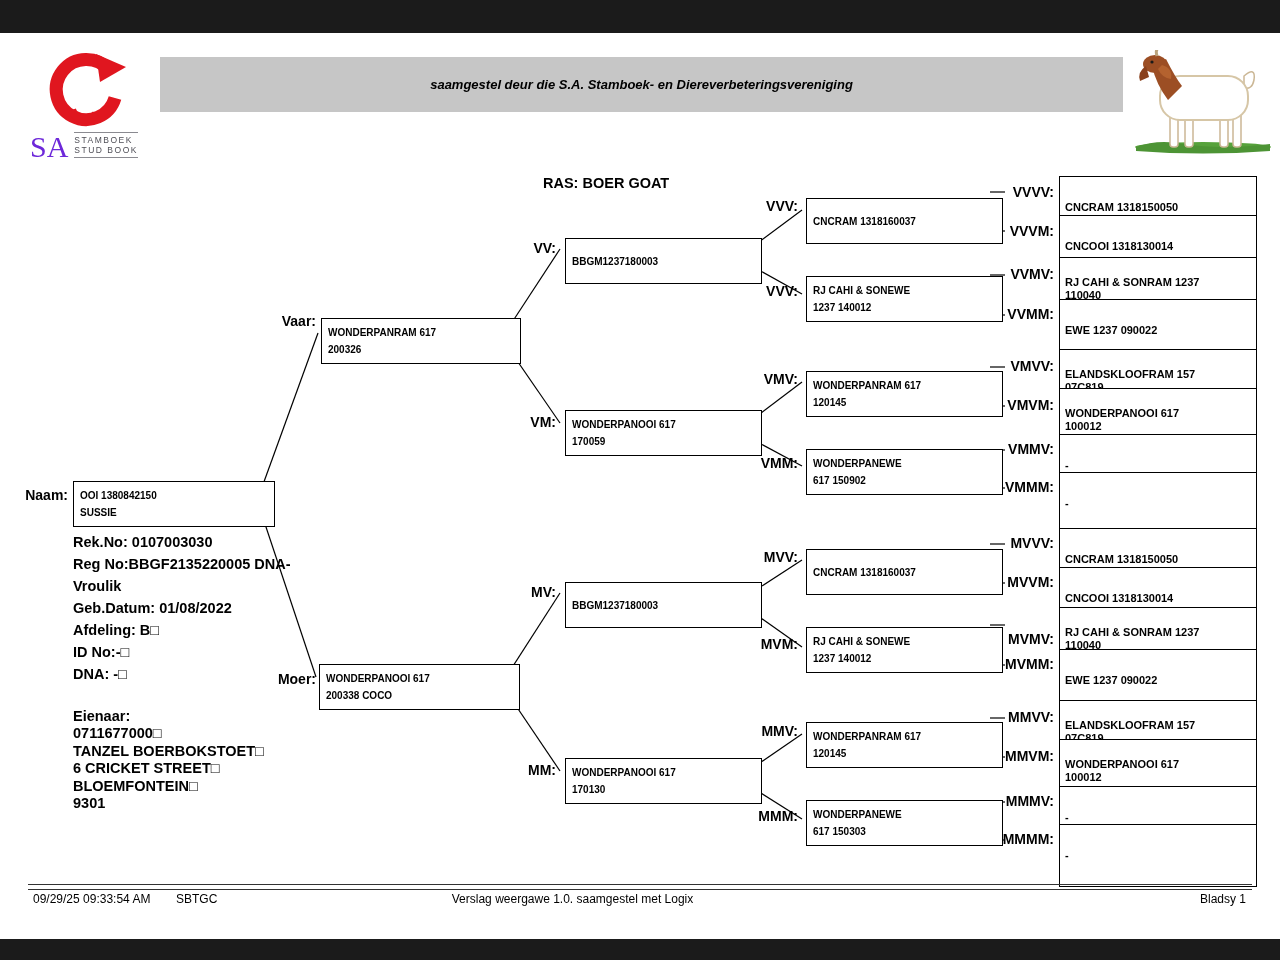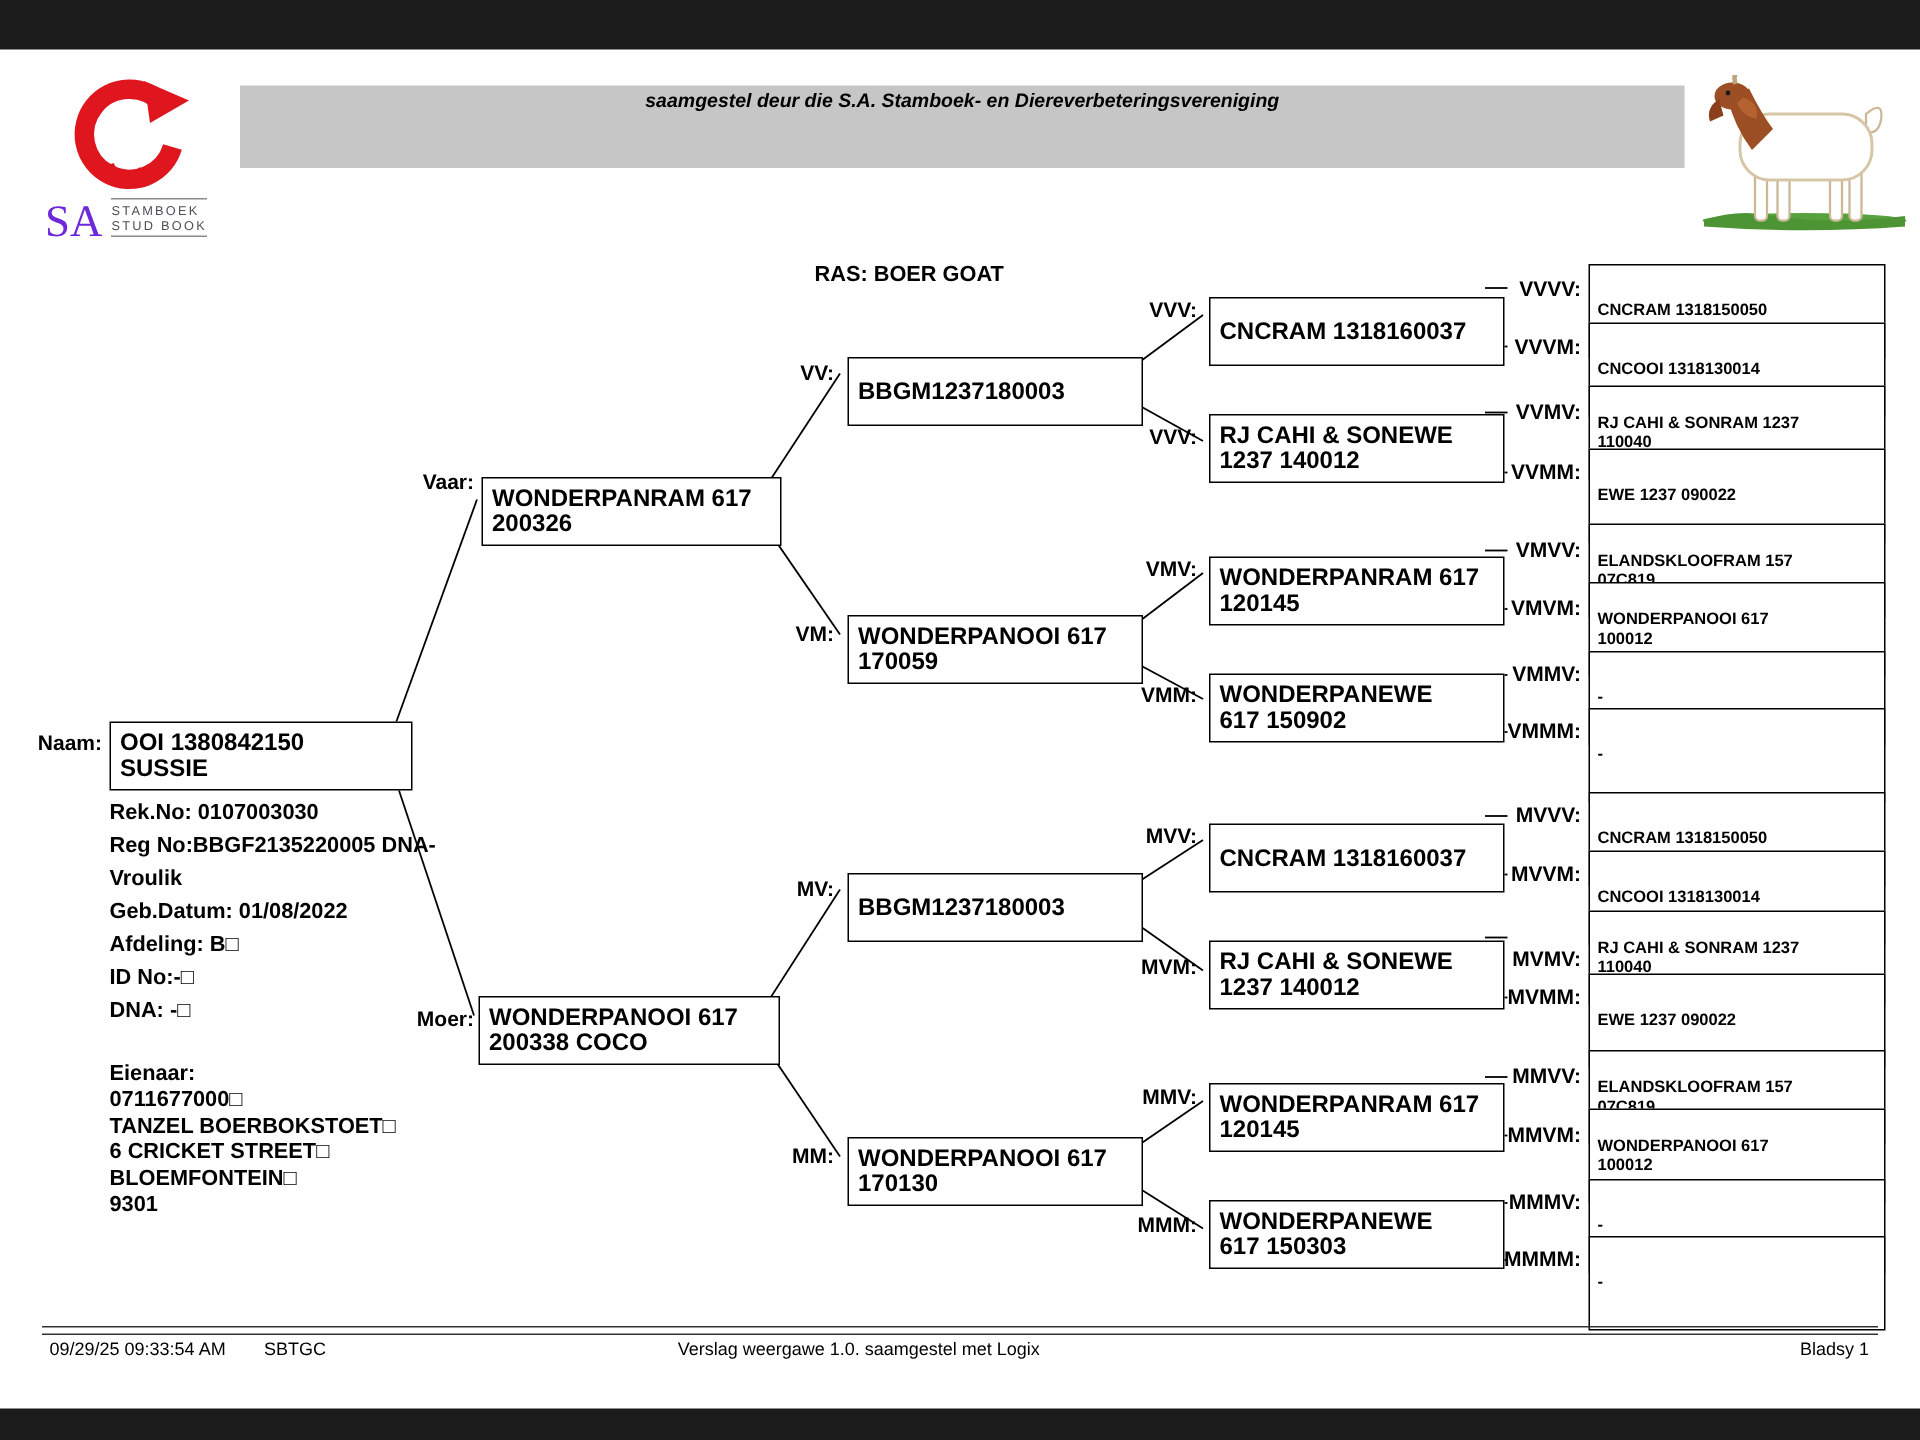--- a/index.html
+++ b/index.html
@@ -5,33 +5,33 @@
   html,body{margin:0;padding:0}
   body{width:1280px;height:960px;position:relative;background:#fff;
        font-family:"Liberation Sans",sans-serif;color:#000;overflow:hidden}
   .bar{position:absolute;left:0;width:1280px;background:#1b1b1b}
   .bar-top{top:0;height:33px}
   .bar-bottom{top:939px;height:21px}
 
   .header-box{position:absolute;left:160px;top:57px;width:963px;height:55px;
               background:#c6c6c6;text-align:center}
   .title{font-size:27px;font-weight:bold;margin-top:3px;letter-spacing:.3px}
-  .subtitle{font-size:13px;font-style:italic;font-weight:bold;margin-top:2px}
+  .subtitle{font-size:13px;font-style:italic;font-weight:bold;margin-top:20px}
 
   .ras{position:absolute;left:543px;top:175px;font-size:14.5px;font-weight:bold}
 
   .plabel{position:absolute;font-size:14px;font-weight:bold;text-align:right;
           width:60px;white-space:nowrap}
   .plabel.g5{width:70px}
 
   .pbox{position:absolute;border:1.5px solid #000;background:#fff;
         display:flex;align-items:center}
   .pbox span{white-space:pre-line;font-weight:bold}
   .pbox.big{min-height:40px;padding:2px 6px}
-  .pbox.big span{font-size:16px;line-height:17px}
+  .pbox.big span{font-size:10px;line-height:17px}
   .pbox.small{min-height:31px;padding:15px 5px}
   .pbox.small span{font-size:11px;line-height:13px}
 
   .details{position:absolute;left:73px;font-weight:bold;font-size:14.5px}
   .details.d1{top:531px;line-height:22px}
   .details.d2{top:708px;line-height:17.4px}
 
   .connectors{position:absolute;left:0;top:0;pointer-events:none}
 
   .footer-rule{position:absolute;left:28px;top:884px;width:1224px;height:4px;

